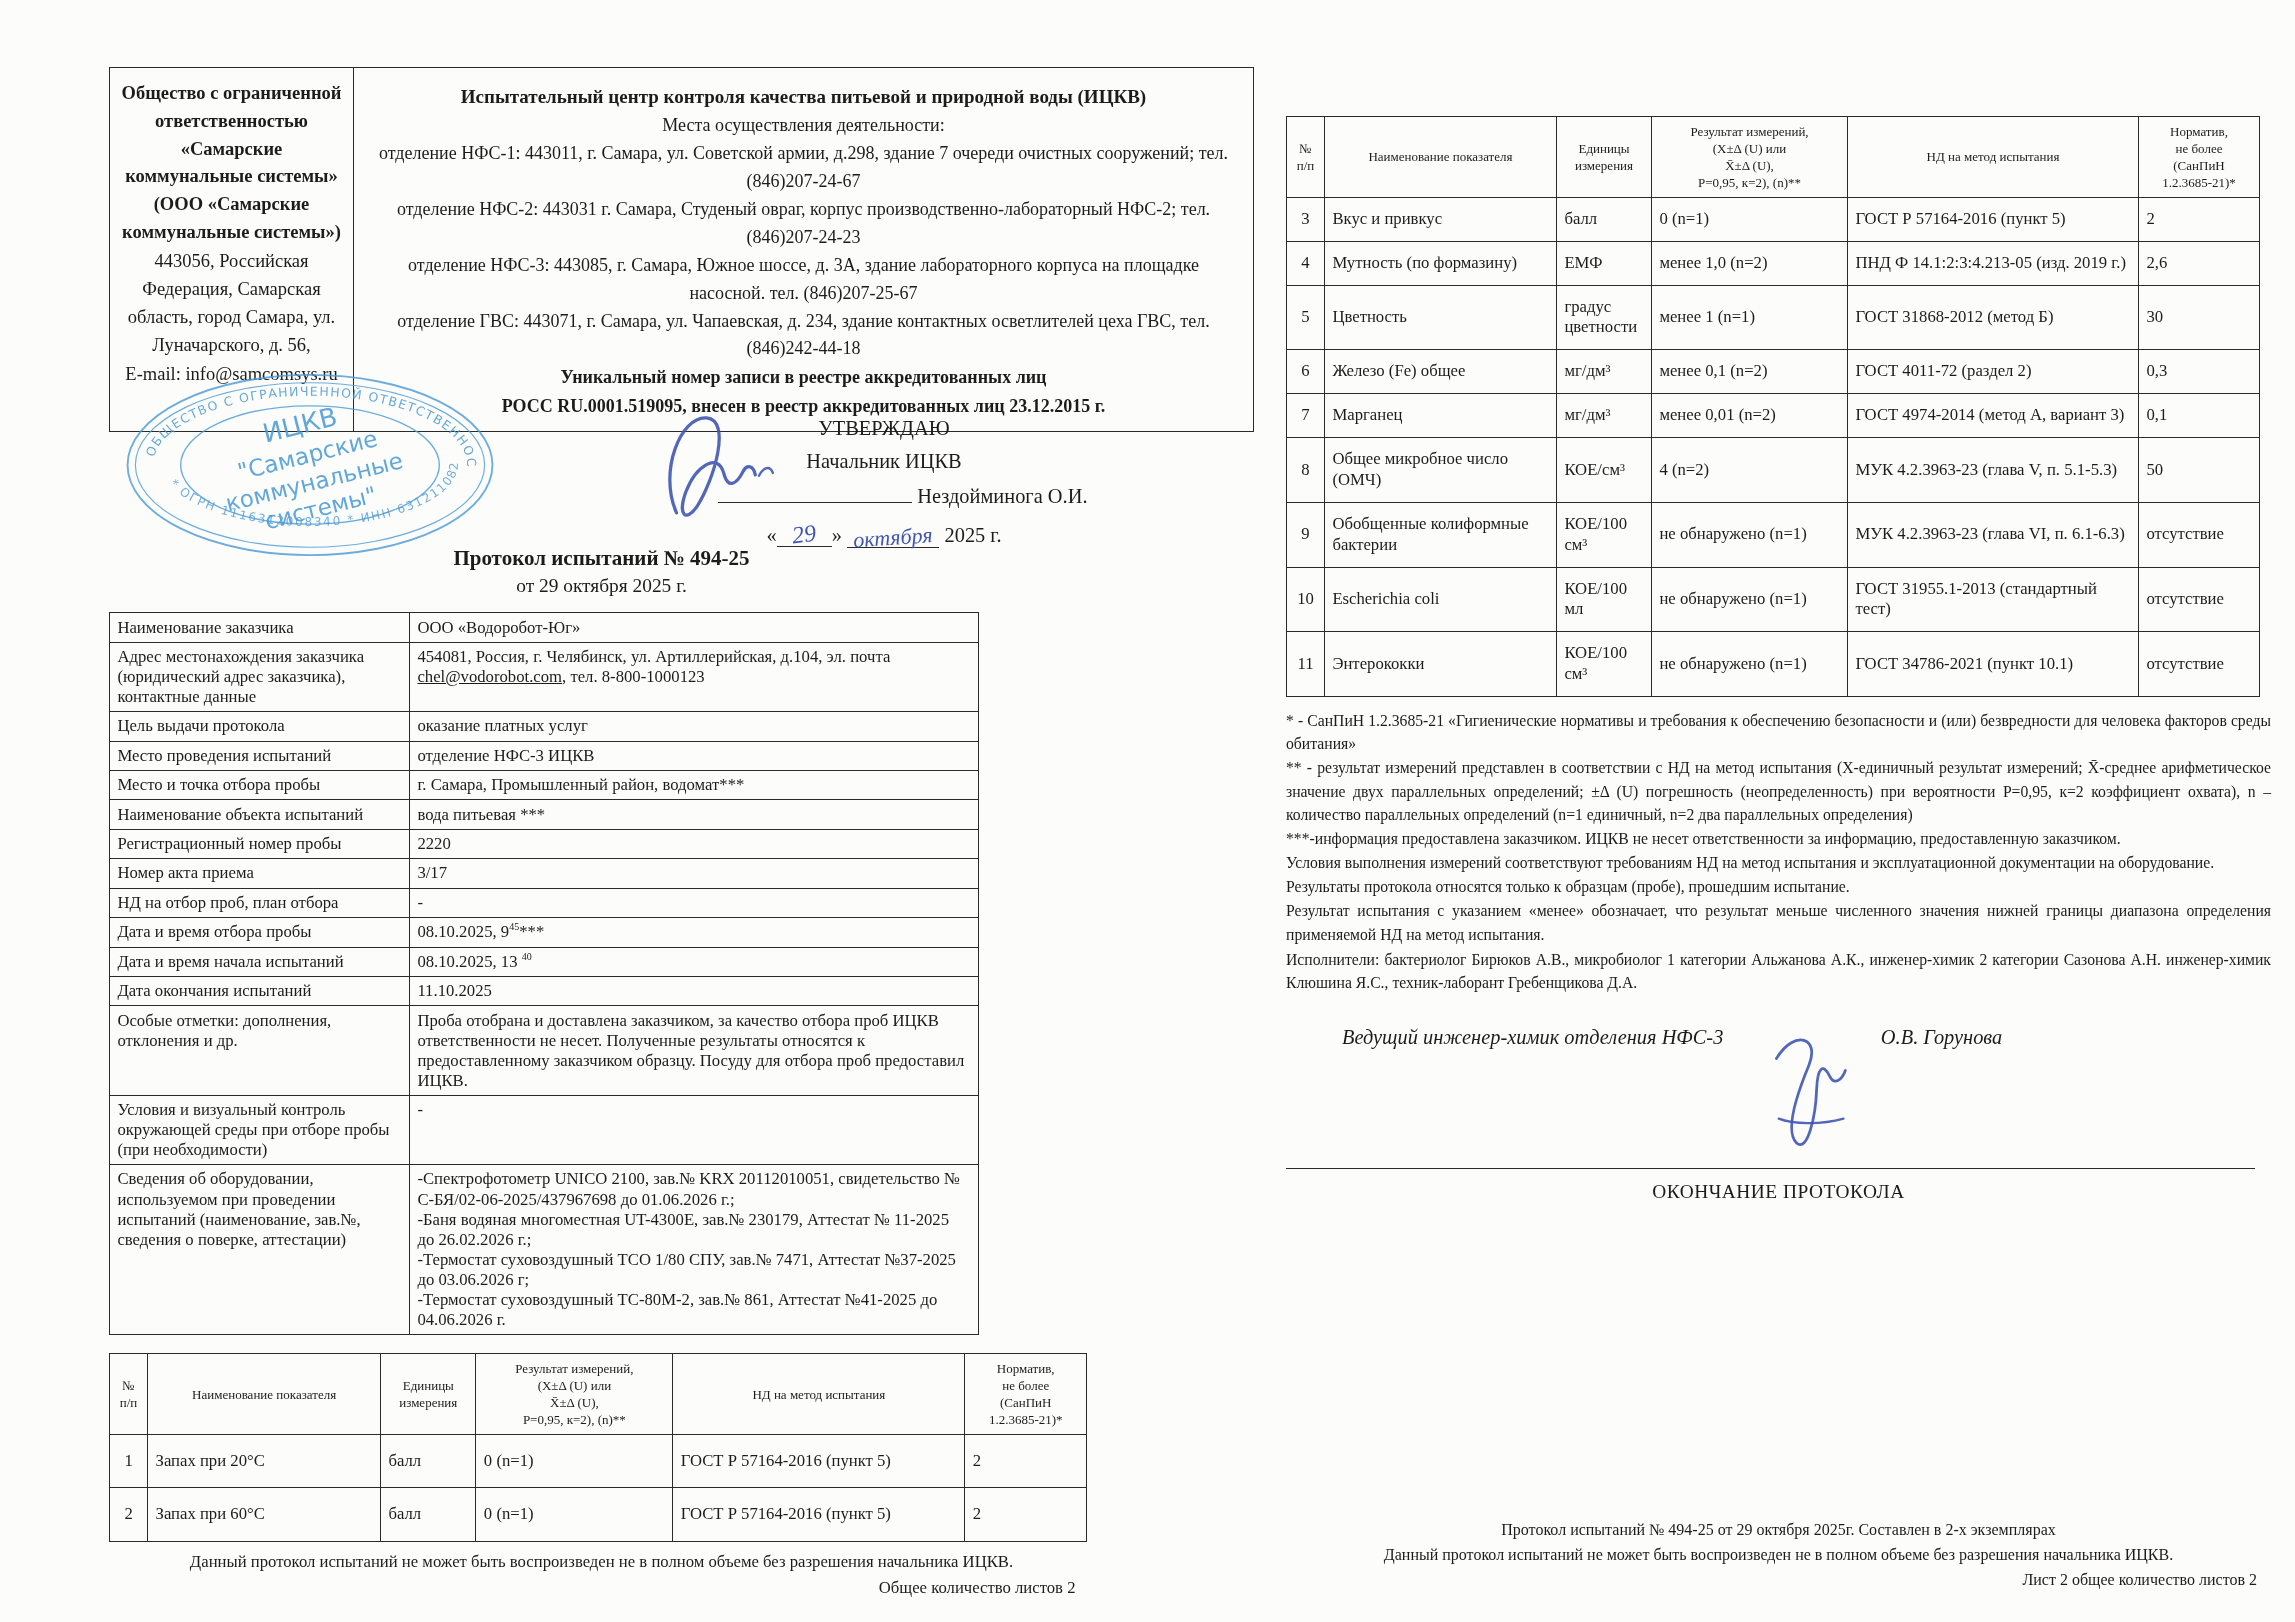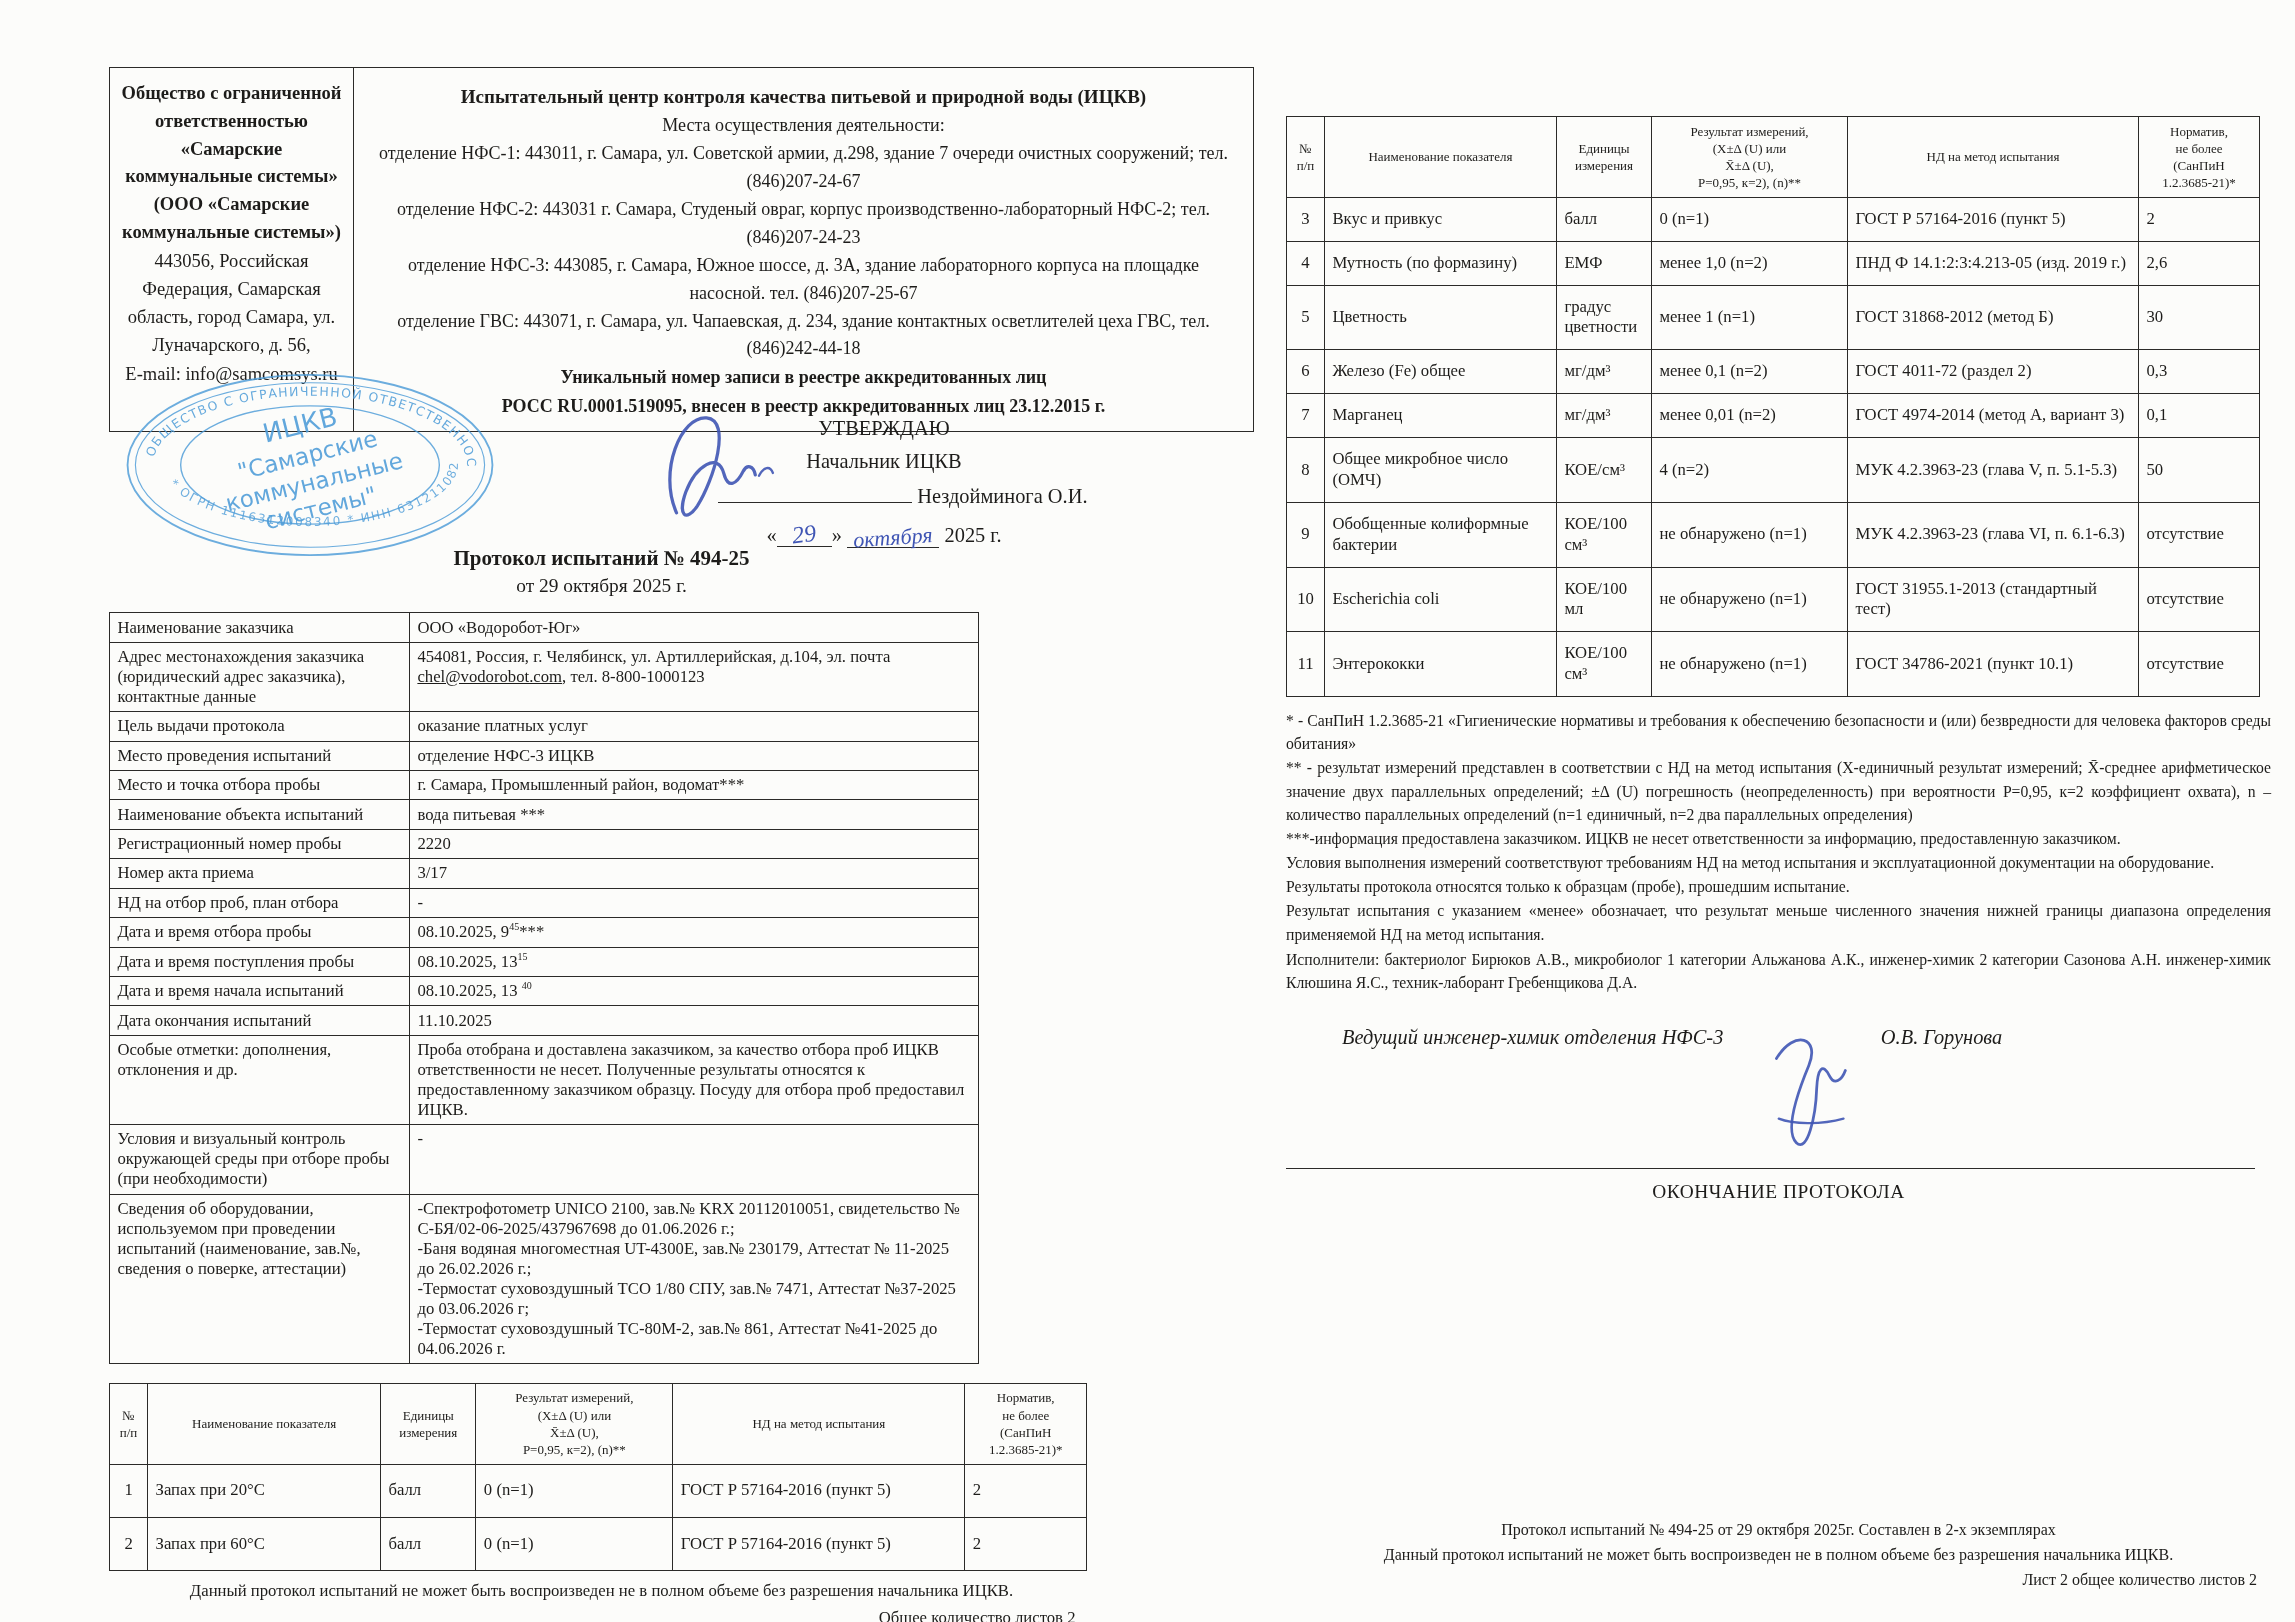--- a/index.html
+++ b/index.html
@@ -201,24 +201,20 @@
       </tr>
       <tr data-interactable="false">
         <td class="lbl" data-interactable="false">НД на отбор проб, план отбора</td>
         <td data-interactable="false"><span data-interactable="false">-</span></td>
       </tr>
       <tr data-interactable="false">
         <td class="lbl" data-interactable="false">Дата и время отбора пробы</td>
         <td data-interactable="false"><span data-interactable="false">08.10.2025, 9</span><sup data-interactable="false">45</sup><span data-interactable="false">***</span></td>
       </tr>
       <tr data-interactable="false">
-        <td class="lbl" data-interactable="false">Дата и время поступления пробы</td>
-        <td data-interactable="false"><span data-interactable="false">08.10.2025, 13</span><sup data-interactable="false">15</sup></td>
-      </tr>
-      <tr data-interactable="false">
         <td class="lbl" data-interactable="false">Дата и время начала испытаний</td>
         <td data-interactable="false"><span data-interactable="false">08.10.2025, 13 </span><sup data-interactable="false">40</sup></td>
       </tr>
       <tr data-interactable="false">
         <td class="lbl" data-interactable="false">Дата окончания испытаний</td>
         <td data-interactable="false"><span data-interactable="false">11.10.2025</span></td>
       </tr>
       <tr data-interactable="false">
         <td class="lbl" data-interactable="false">Особые отметки: дополнения, отклонения и др.</td>
         <td data-interactable="false"><span data-interactable="false">Проба отобрана и доставлена заказчиком, за качество отбора проб ИЦКВ ответственности не несет. Полученные результаты относятся к предоставленному заказчиком образцу. Посуду для отбора проб предоставил ИЦКВ.</span></td>

